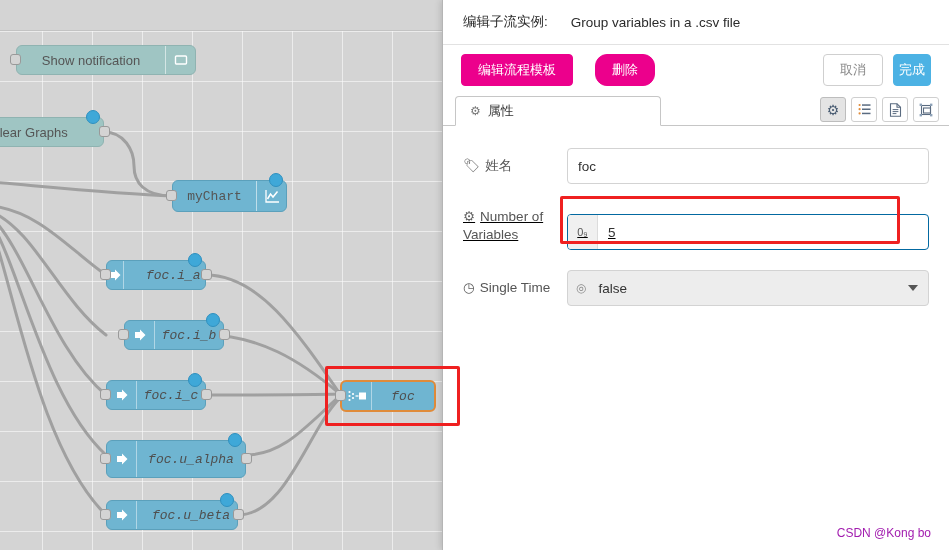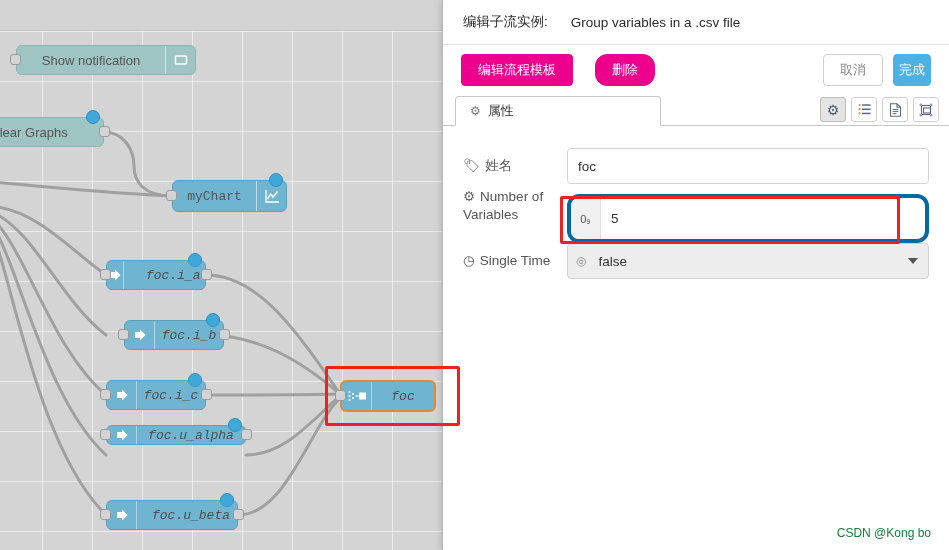--- a/index.html
+++ b/index.html
@@ -173,21 +173,21 @@
     border: 1px solid #cfcfcf;
     background: #fff;
     border-radius: 3px;
     display: flex; align-items: center; justify-content: center;
     cursor: pointer;
   }
   .toolbtn.active { background: #e4e4e4; border-color: #bdbdbd; }
 
   #panel-body { flex: 1; padding: 22px 20px 0 20px; position: relative; background: #fff; }
 
-  .formrow { display: flex; align-items: flex-start; margin-bottom: 0; }
+  .formrow { display: flex; align-items: flex-start; margin-bottom: 20px; }
   .flabel {
     width: 104px;
     font-size: 13.5px;
     color: #555;
     padding-top: 9px;
     line-height: 18px;
     flex: 0 0 104px;
   }
   .flabel .ico { margin-right: 5px; color: #666; }
 
@@ -202,23 +202,23 @@
     font-size: 13.5px;
     color: #333;
     background: #fff;
     outline: none;
     font-family: "Liberation Sans", sans-serif;
   }
 
   .typed-input {
     display: flex;
     width: 100%;
-    height: 49px;
-    border: 4px solid #0369a1;
-    border-radius: 12px;
+    height: 36px;
+    border: 1px solid #0369a1;
+    border-radius: 4px;
     overflow: hidden;
     background: #fff;
   }
   .typed-input .prefix {
     width: 30px;
     background: #f0f0f0;
     border-right: 1px solid #dcdcdc;
     display: flex; align-items: center; justify-content: center;
     font-size: 11px; color: #555;
   }
@@ -247,21 +247,21 @@
     width: 0; height: 0;
     border-left: 5px solid transparent;
     border-right: 5px solid transparent;
     border-top: 6px solid #555;
   }
 
   #watermark {
     position: absolute;
     right: 18px; bottom: 10px;
     font-size: 12px;
-    color: #15803d;
+    color: #a21caf;
     user-select: none;
   }
 </style>
 </head>
 <body>
 
 <div id="root">
 
   <div id="canvas">
     <div id="canvas-topstrip"></div>
@@ -345,21 +345,21 @@
       <div class="port in"></div>
       <div class="iconbox">
         <svg width="16" height="16" viewBox="0 0 16 16">
             <path d="M3 5 H8 V2.5 L13.5 8 L8 13.5 V11 H3 Z" fill="#fff"></path>
           </svg>
       </div>
       <div class="nlabel">foc.i_c</div>
       <div class="port out"></div>
     </div>
 
-    <div class="node blue" style="left:106px; top:425px; width:140px; height:20px;justify-content:flex-end;">
+    <div class="node blue" style="left:106px; top:440px; width:140px; height:38px;justify-content:flex-end;">
       <div class="statusdot"></div>
       <div class="port in"></div>
       <div class="iconbox">
         <svg width="16" height="16" viewBox="0 0 16 16">
             <path d="M3 5 H8 V2.5 L13.5 8 L8 13.5 V11 H3 Z" fill="#fff"></path>
           </svg>
       </div>
       <div class="nlabel">foc.u_alpha</div>
       <div class="port out"></div>
     </div>
@@ -453,21 +453,21 @@
 
       <div class="formrow">
         <div class="flabel">
           <span class="ico">🏷</span><span>姓名</span>
         </div>
         <div class="fctrl">
           <input class="inp" type="text" value="foc" placeholder="Name" style="">
         </div>
       </div>
 
-      <div class="formrow" style="">
+      <div class="formrow" style="text-decoration:underline;">
         <div class="flabel" style="padding-top:4px;">
           <span class="ico">⚙</span><span>Number of Variables</span>
         </div>
         <div class="fctrl" style="padding-top:10px;">
           <div class="typed-input">
             <div class="prefix">0₉</div>
             <div class="val">5</div>
           </div>
         </div>
       </div>

